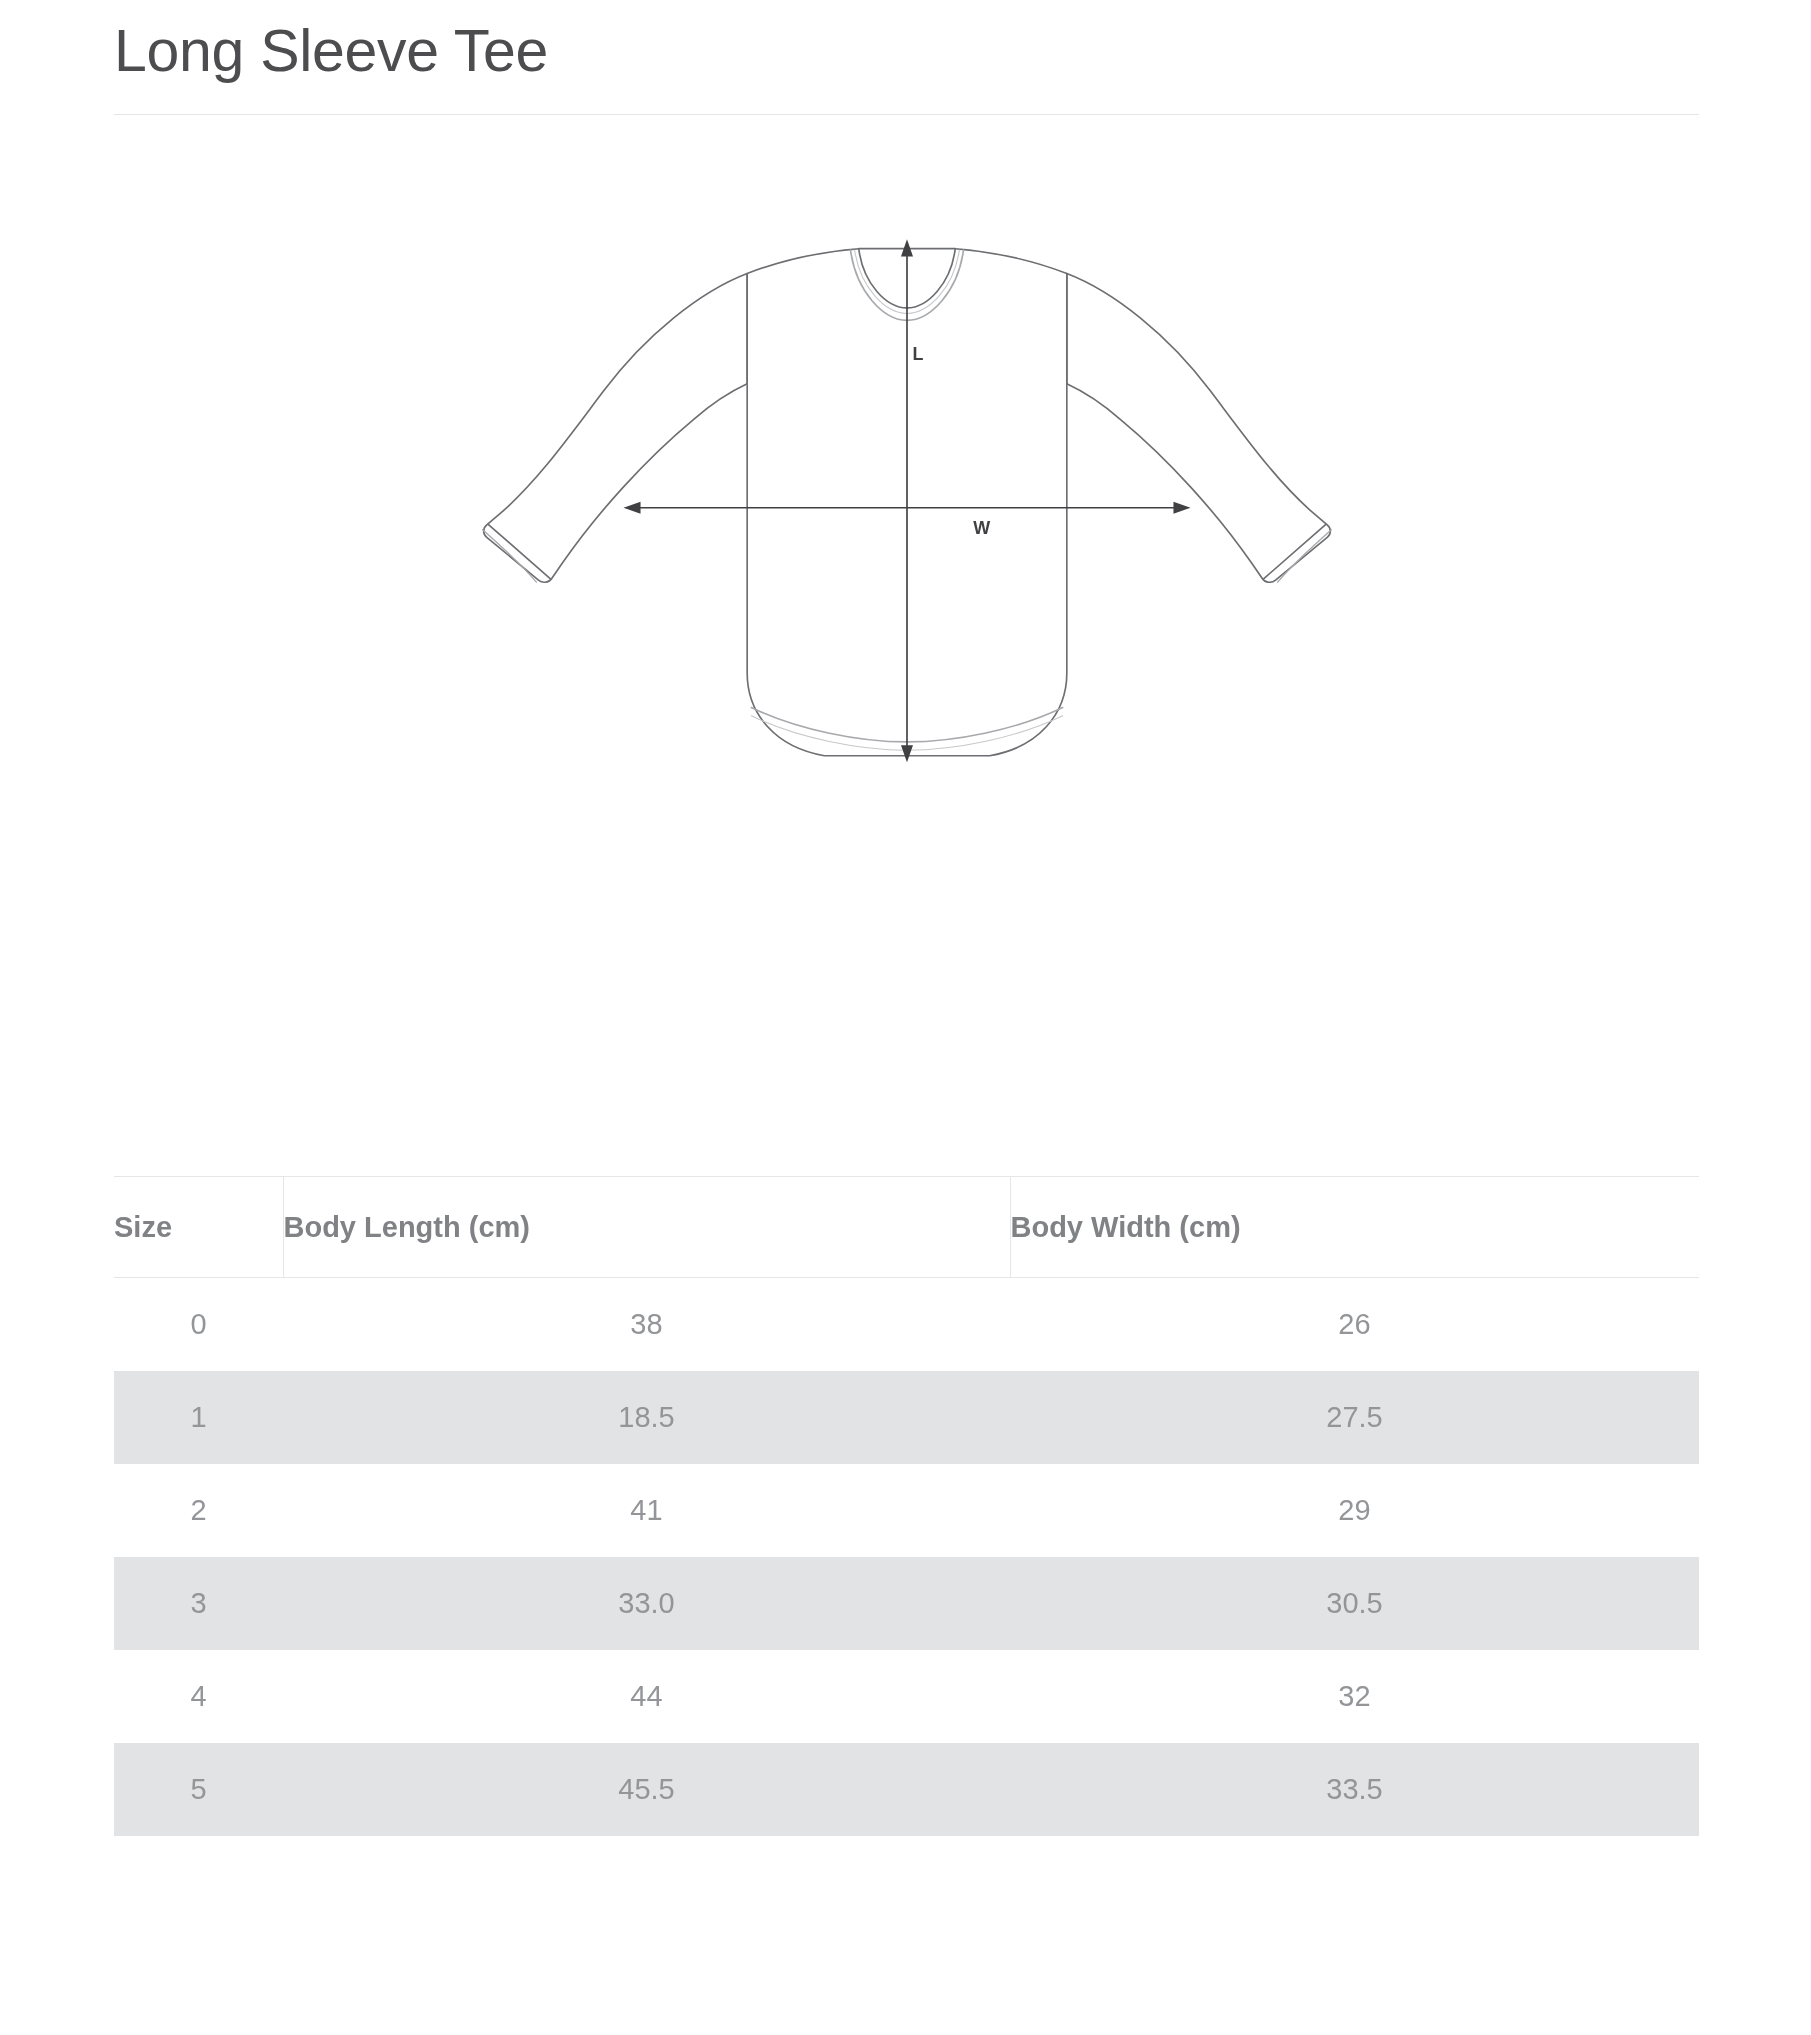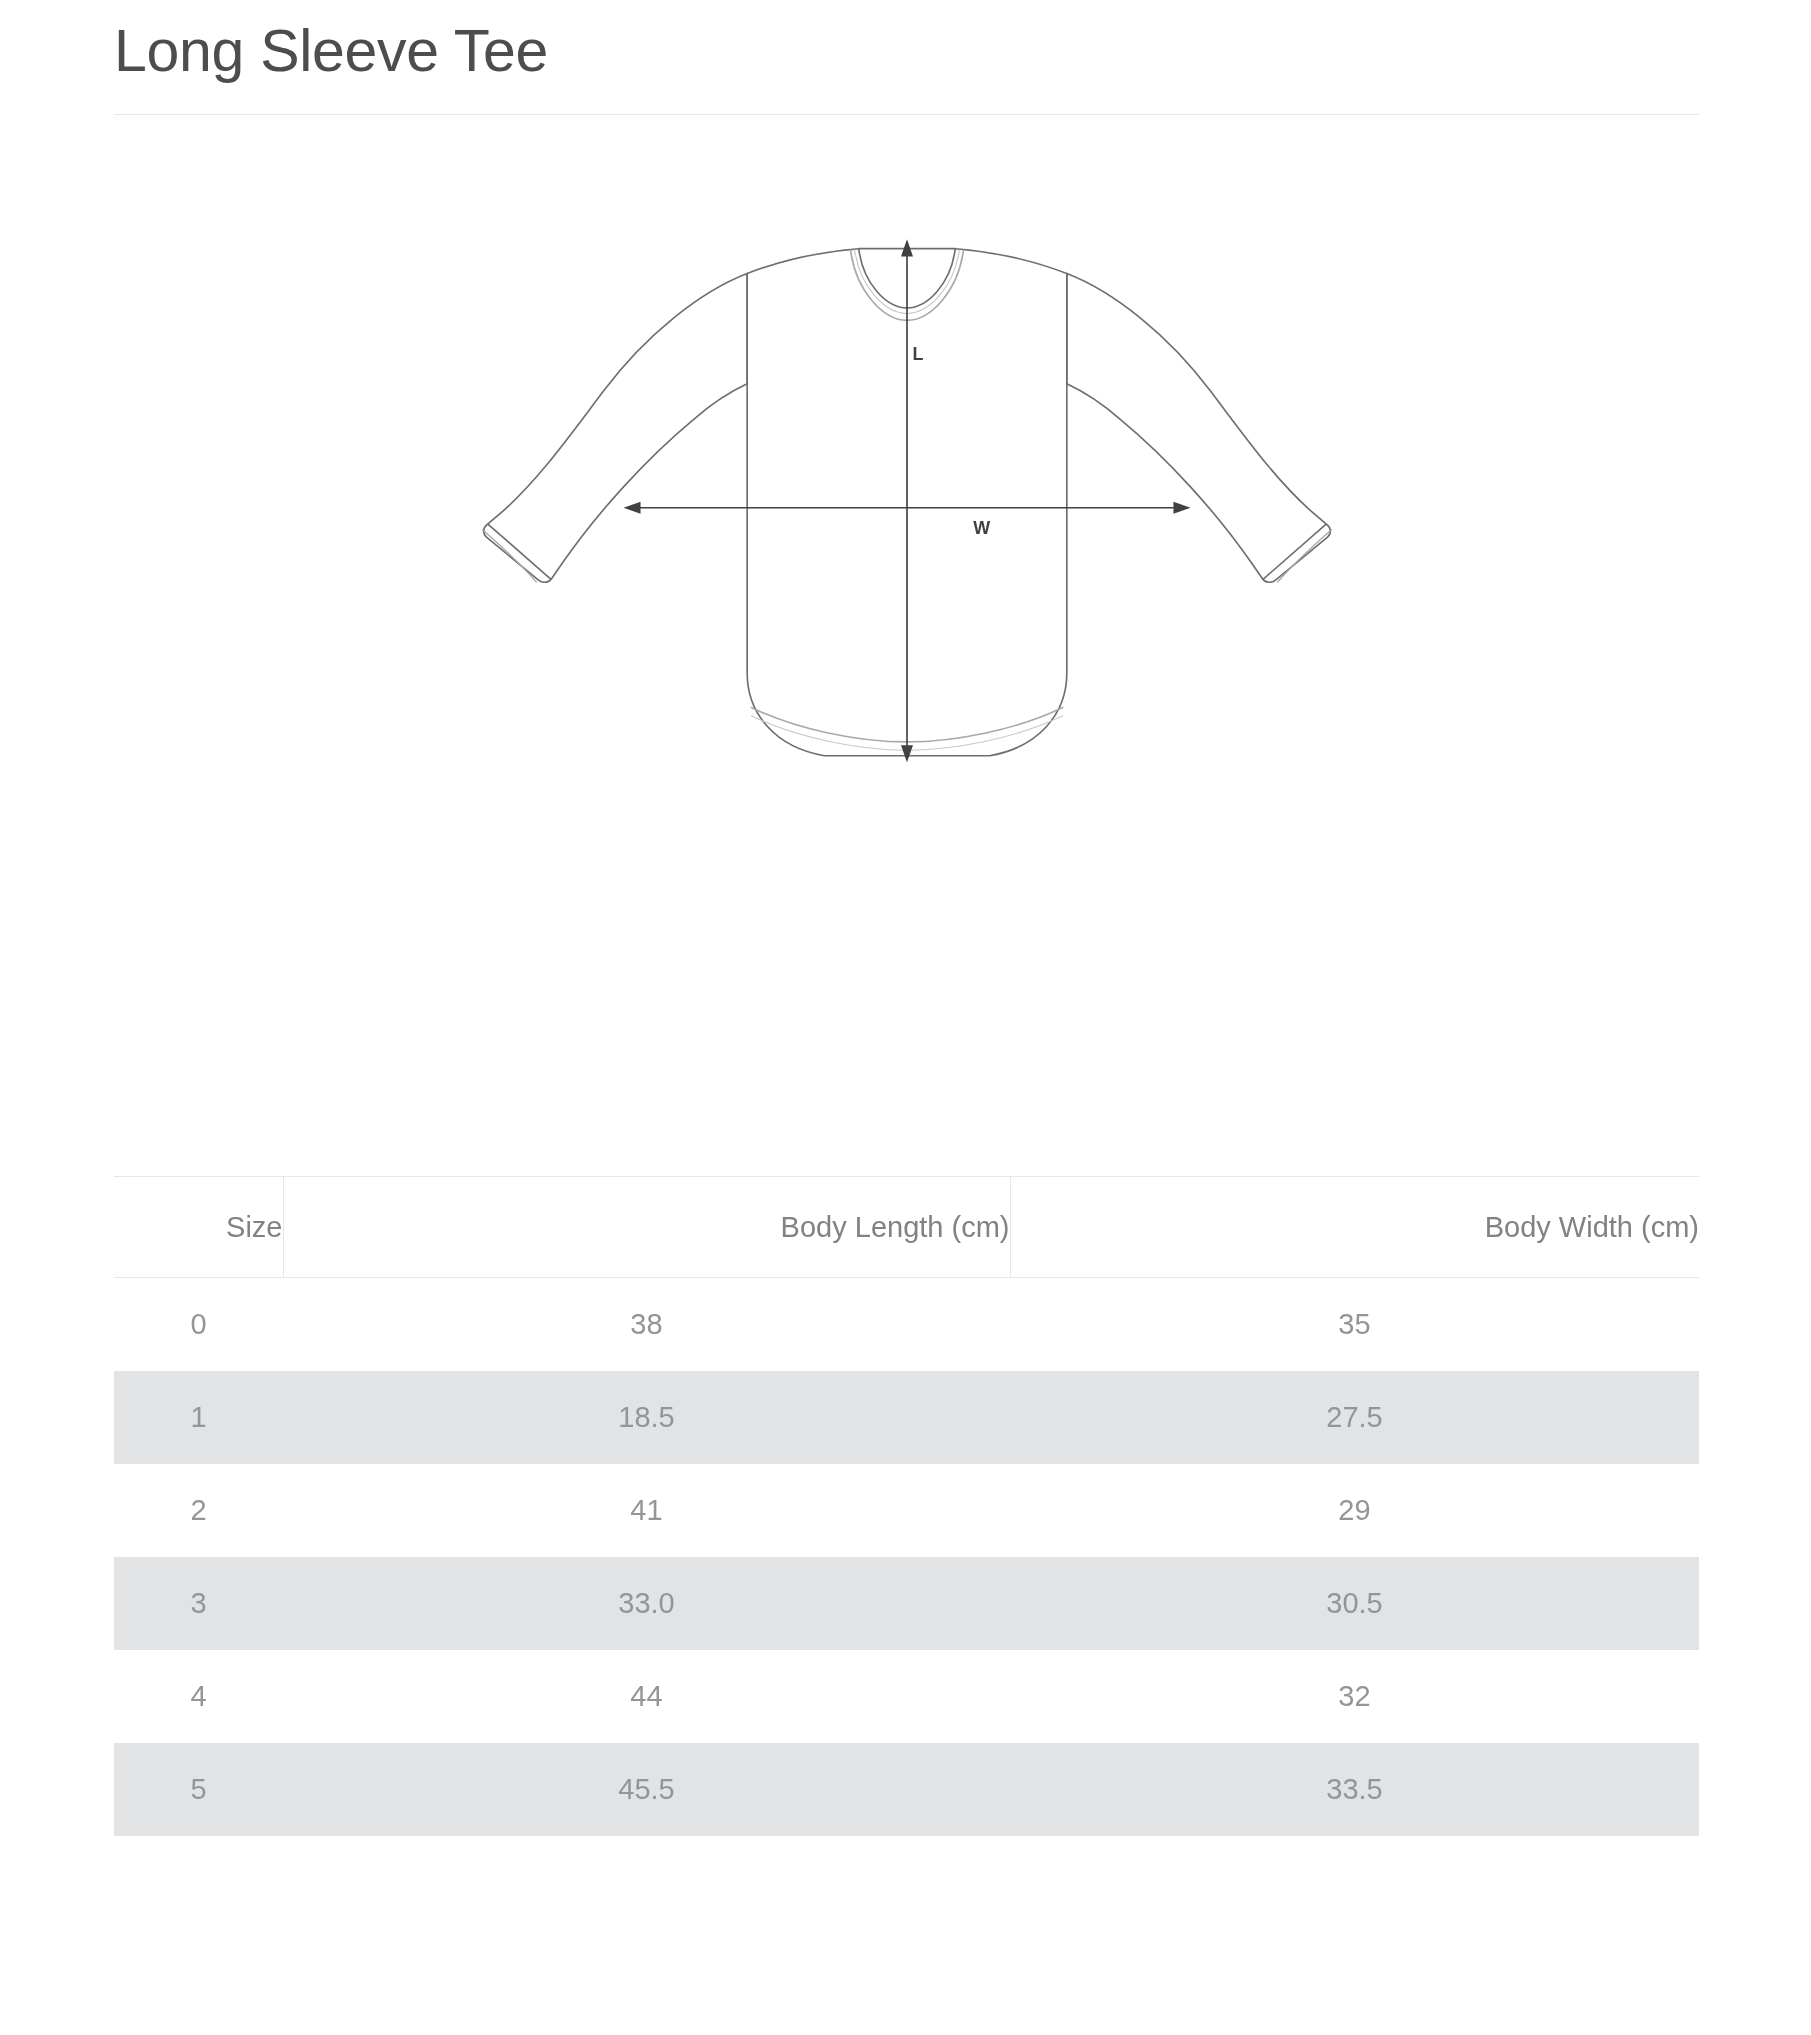--- a/index.html
+++ b/index.html
@@ -50,25 +50,25 @@
   }
   table.size-table {
     width: 1585px;
     border-collapse: collapse;
     table-layout: fixed;
   }
   table.size-table col.c0 { width: 169px; }
   table.size-table col.c1 { width: 727px; }
   table.size-table col.c2 { width: 689px; }
   table.size-table thead th {
-    font-weight: 400;
+    font-weight: 700;
     font-size: 29px;
     color: #808285;
     padding: 34px 0 33px 0;
-    text-align: right;
+    text-align: left;
     border-top: 1.4px solid #e6e6e6;
     border-bottom: 1.4px solid #e6e6e6;
   }
   table.size-table thead th.col-size {
     border-right: 1.4px solid #e6e6e6;
   }
   table.size-table thead th.col-len {
     border-right: 1.4px solid #e6e6e6;
     margin-left: 28px;
   }
@@ -150,21 +150,21 @@
         <tr>
           <th class="col-size">Size</th>
           <th class="col-len">Body Length (cm)</th>
           <th class="col-wid">Body Width (cm)</th>
         </tr>
       </thead>
       <tbody>
         <tr class="even">
           <td>0</td>
           <td>38</td>
-          <td>35</td>
+          <td>26</td>
         </tr>
         <tr class="odd">
           <td>1</td>
           <td>18.5</td>
           <td>27.5</td>
         </tr>
         <tr class="even">
           <td>2</td>
           <td>41</td>
           <td>29</td>

